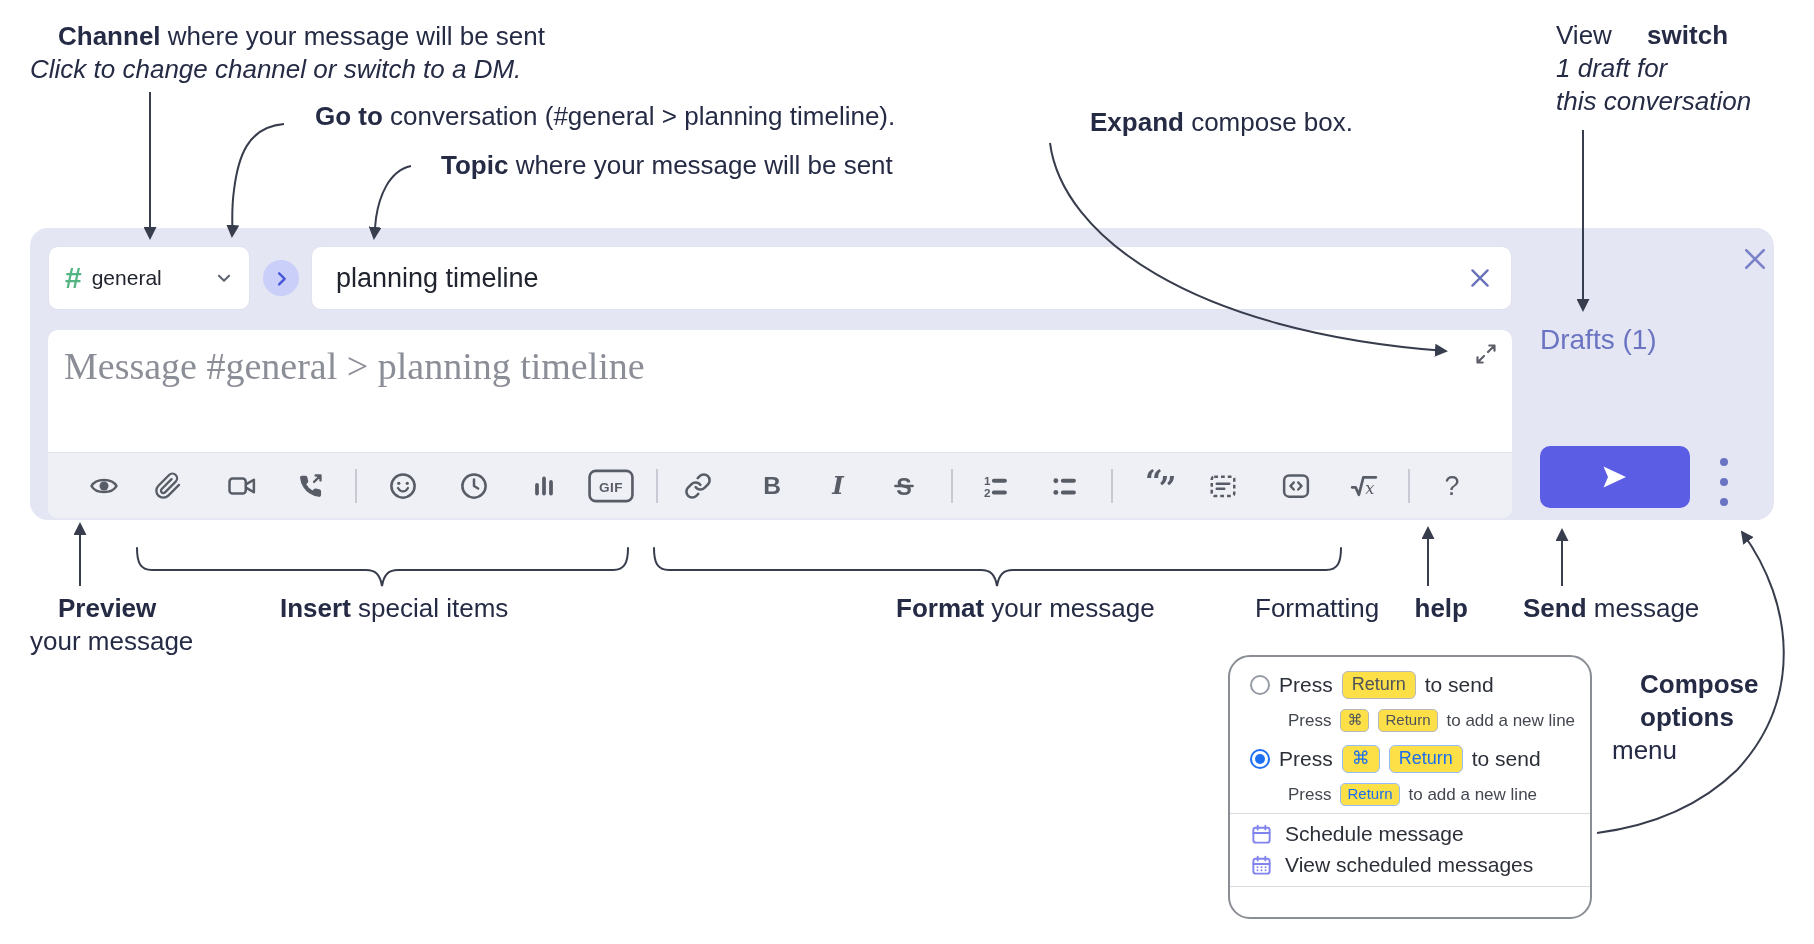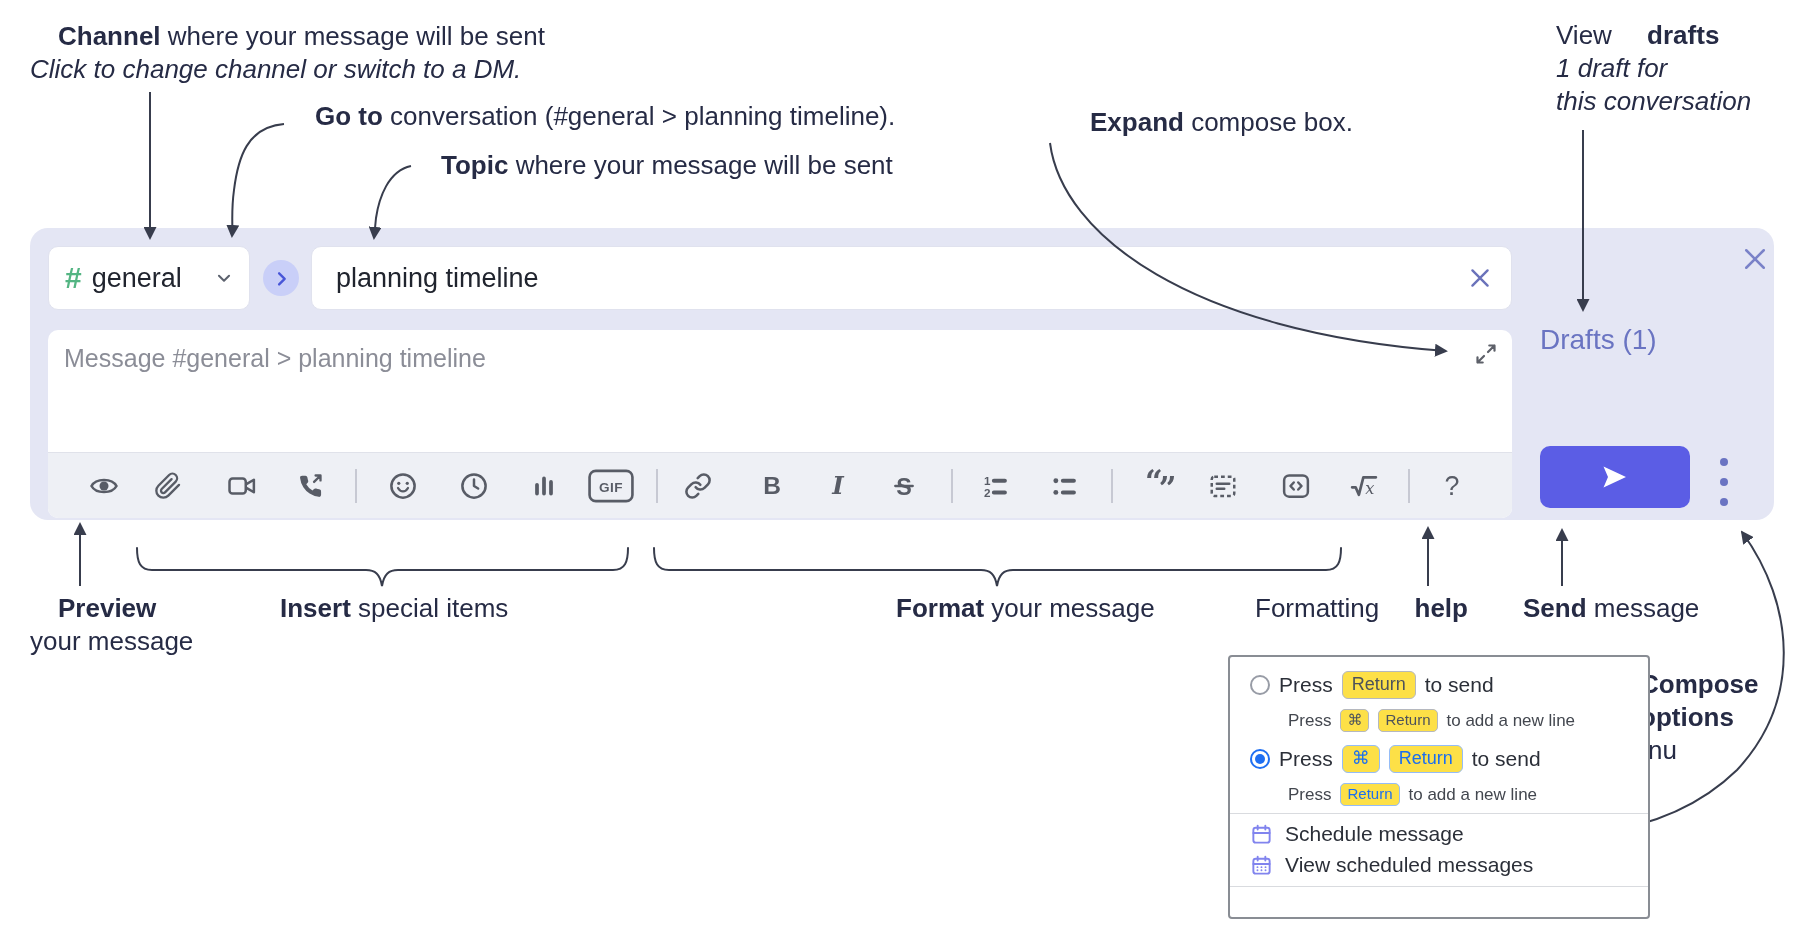--- a/index.html
+++ b/index.html
@@ -25,60 +25,60 @@
   .panel {
     position: absolute; left: 30px; top: 228px; width: 1744px; height: 292px;
     background: #e4e6f4; border-radius: 18px; z-index: 1;
   }
   .chan-btn {
     position: absolute; left: 18px; top: 18px; width: 202px; height: 64px;
     background: #fff; border: 1px solid #e0e2ee; border-radius: 10px;
     display: flex; align-items: center; padding: 0 14px 0 16px; gap: 10px; cursor: pointer;
   }
   .chan-hash { color: #54b583; font-size: 30px; font-weight: 700; }
-  .chan-name { font-size: 27px; color: #20242e; }
+  .chan-name { font-size: 21px; color: #20242e; }
   .chan-btn .chev { margin-left: auto; color: #5c626e; }
   .goto-circle {
     position: absolute; left: 233px; top: 32px; width: 36px; height: 36px;
     border-radius: 50%; background: #c9cff8; display: flex; align-items: center; justify-content: center;
     color: #4856d8; cursor: pointer;
   }
   .topic-input {
     position: absolute; left: 281px; top: 18px; width: 1201px; height: 64px;
     background: #fff; border: 1px solid #e0e2ee; border-radius: 10px;
     display: flex; align-items: center; padding: 0 18px 0 24px;
     font-size: 27px; color: #20242e;
   }
   .topic-text { flex: 1; }
   .clear-x { color: #6a72ba; cursor: pointer; }
   .msg-box {
     position: absolute; left: 18px; top: 102px; width: 1464px; height: 188px;
     background: #fff; border-radius: 10px;
   }
-  .placeholder { position: absolute; left: 16px; top: 14px; font-size: 25px; color: #8b8d97; }
+  .placeholder { position: absolute; left: 16px; top: 14px; font-size: 38px; color: #8b8d97; font-family: Liberation Serif, serif; }
   .expand-ic { position: absolute; right: 14px; top: 12px; color: #5d6069; cursor: pointer; }
   .toolbar {
     position: absolute; left: 0; right: 0; bottom: 0; height: 66px;
     background: #eef0f5; border-top: 1px solid #e0e2ea; border-radius: 0 0 10px 10px;
   }
   .tbtn { position: absolute; top: 11px; width: 44px; height: 44px; display: flex; align-items: center; justify-content: center; color: #585c66; cursor: pointer; border-radius: 6px; }
   .tdiv { position: absolute; top: 16px; width: 2px; height: 34px; background: #c7c9d3; }
   .drafts-link { position: absolute; left: 1510px; top: 96px; font-size: 28px; color: #6a74c2; cursor: pointer; }
   .close-x { position: absolute; left: 1710px; top: 16px; color: #7a82c8; cursor: pointer; }
   .send-btn {
     position: absolute; left: 1510px; top: 218px; width: 150px; height: 62px;
     background: #5b5de5; border-radius: 10px; display: flex; align-items: center; justify-content: center; cursor: pointer;
   }
   .kebab { position: absolute; left: 1686px; top: 226px; display: flex; flex-direction: column; gap: 12px; padding: 4px; cursor: pointer; }
   .kebab i { width: 8px; height: 8px; border-radius: 50%; background: #6a74c2; }
 
   
   .popup {
-    position: absolute; left: 1228px; top: 655px; width: 422px; height: 264px;
-    background: #fff; border: 2px solid #898d94; border-radius: 4px; z-index: 6;
+    position: absolute; left: 1228px; top: 655px; width: 364px; height: 264px;
+    background: #fff; border: 2px solid #898d94; border-radius: 22px; z-index: 6;
   }
   .m-row { position: absolute; left: 20px; display: flex; align-items: center; gap: 9px; white-space: nowrap; }
   .m-main { font-size: 21px; color: #2b2f38; }
   .m-sub { font-size: 17px; color: #43474f; left: 58px; }
   .radio { width: 20px; height: 20px; border-radius: 50%; border: 2px solid #989ca6; background: #fff; flex: none; cursor: pointer; }
   .radio.sel { border-color: #1f6ff2; position: relative; }
   .radio.sel::after { content: ""; position: absolute; inset: 3px; border-radius: 50%; background: #1f6ff2; }
   .key { display: inline-block; border: 1.5px solid #b5b8bf; border-radius: 6px; padding: 0 9px 2px; font-size: 18px; line-height: 24px; color: #4d525b; background: #fde047; }
   .key.sm { font-size: 15px; line-height: 20px; padding: 0 6px 1px; border-radius: 5px; }
   .key.blue { border-color: #94bcf8; color: #1b6ef0; }
@@ -126,21 +126,21 @@
 
 <div class="callout" style="left:413px; top:149px;">
   <span class="b">Topic</span><span> where your message will be sent</span>
 </div>
 
 <div class="callout" style="left:1062px; top:106px;">
   <span class="b">Expand</span><span> compose box.</span>
 </div>
 
 <div class="callout" style="left:1556px; top:19px;">
-  <div><span>View </span><span class="b">drafts</span></div>
+  <div><span>View </span><span class="b">switch</span></div>
   <div class="it">1 draft for</div>
   <div class="it">this conversation</div>
 </div>
 
 <div class="panel">
 
   <div class="chan-btn">
     <span class="chan-hash">#</span>
     <span class="chan-name">general</span>
     <span class="chev">

